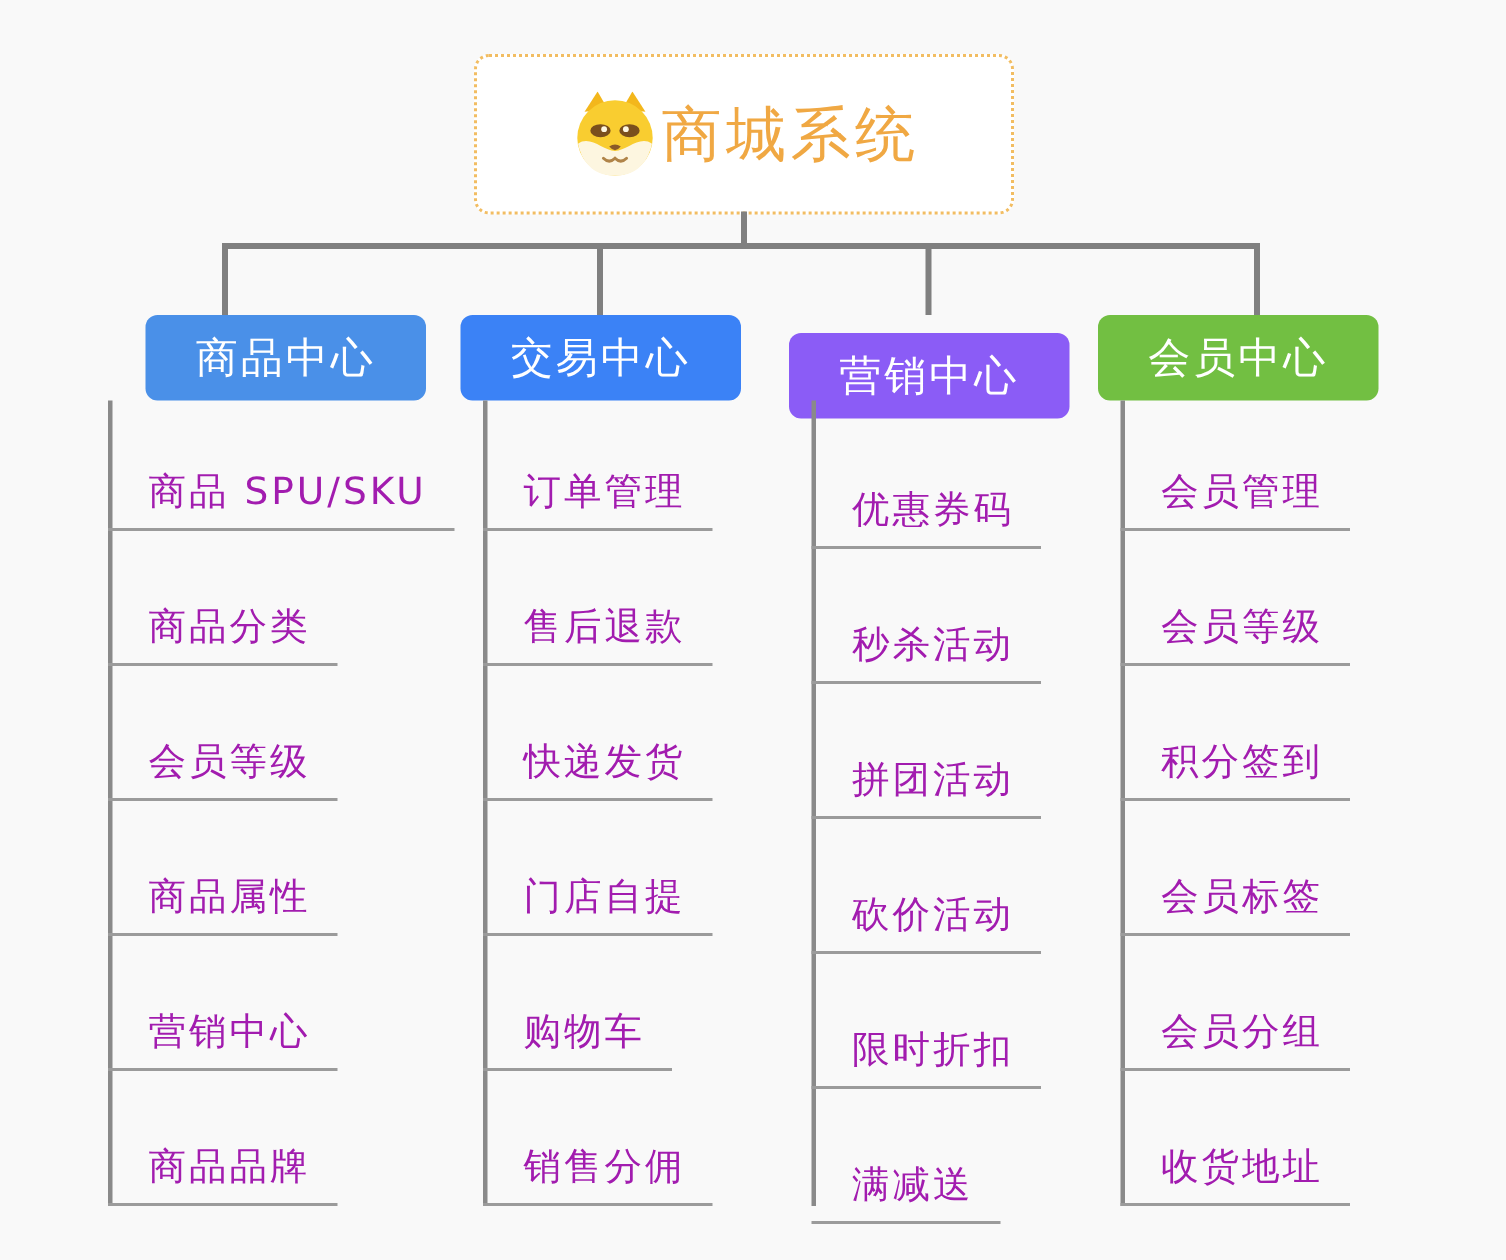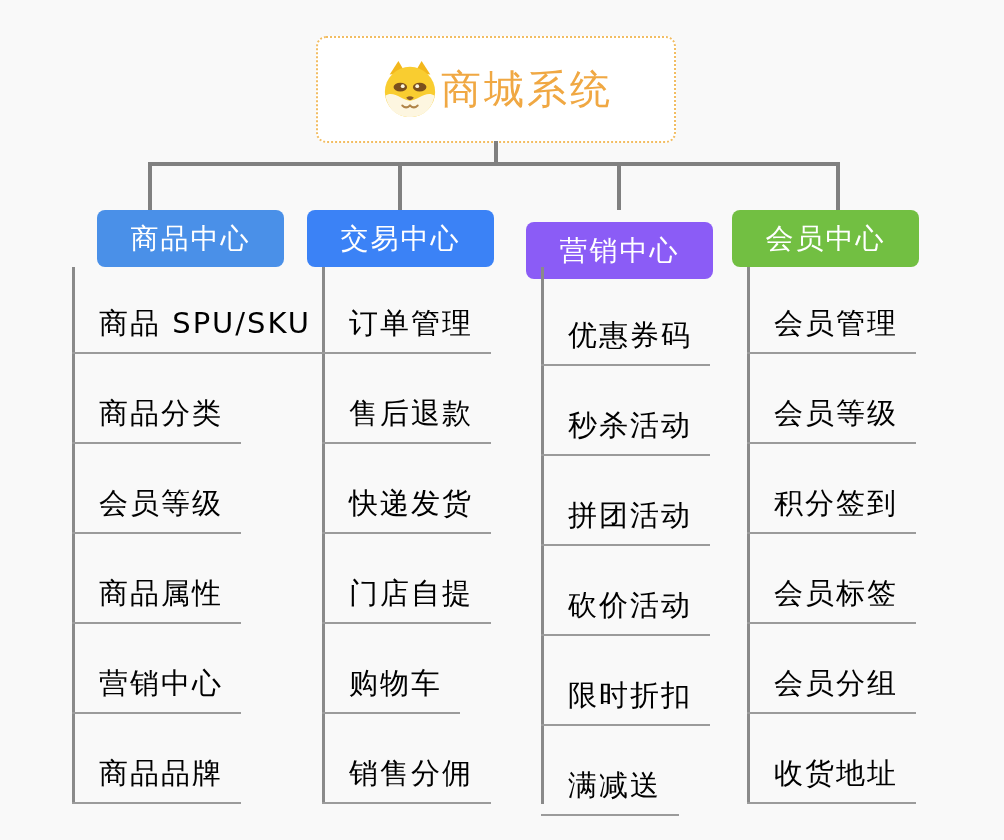--- a/index.html
+++ b/index.html
@@ -31,21 +31,21 @@
     display:flex;align-items:center;justify-content:center;
     color:#ffffff;font-size:28px;letter-spacing:2px;box-sizing:border-box;
     cursor:pointer;
   }
   .spine{position:absolute;left:15px;top:57px;width:3px;height:537px;background:#8a8a8a;}
   .children{margin-left:15px;position:relative;}
   .child-row{height:90px;display:flex;align-items:flex-end;}
   .child-row:first-child{height:87px;}
   .child-label{
     display:inline-block;border-bottom:2px solid #9b9b9b;
-    padding:0 18px 8px 27px;font-size:29px;letter-spacing:2px;color:#000000;
+    padding:0 18px 8px 27px;font-size:25px;letter-spacing:2px;color:#a21caf;
     white-space:nowrap;cursor:pointer;
   }
 </style>
 </head>
 <body>
 
 <div id="stage">
 
   <div class="root-node">
     <svg class="root-icon" viewBox="0 0 64 60" aria-hidden="true">

